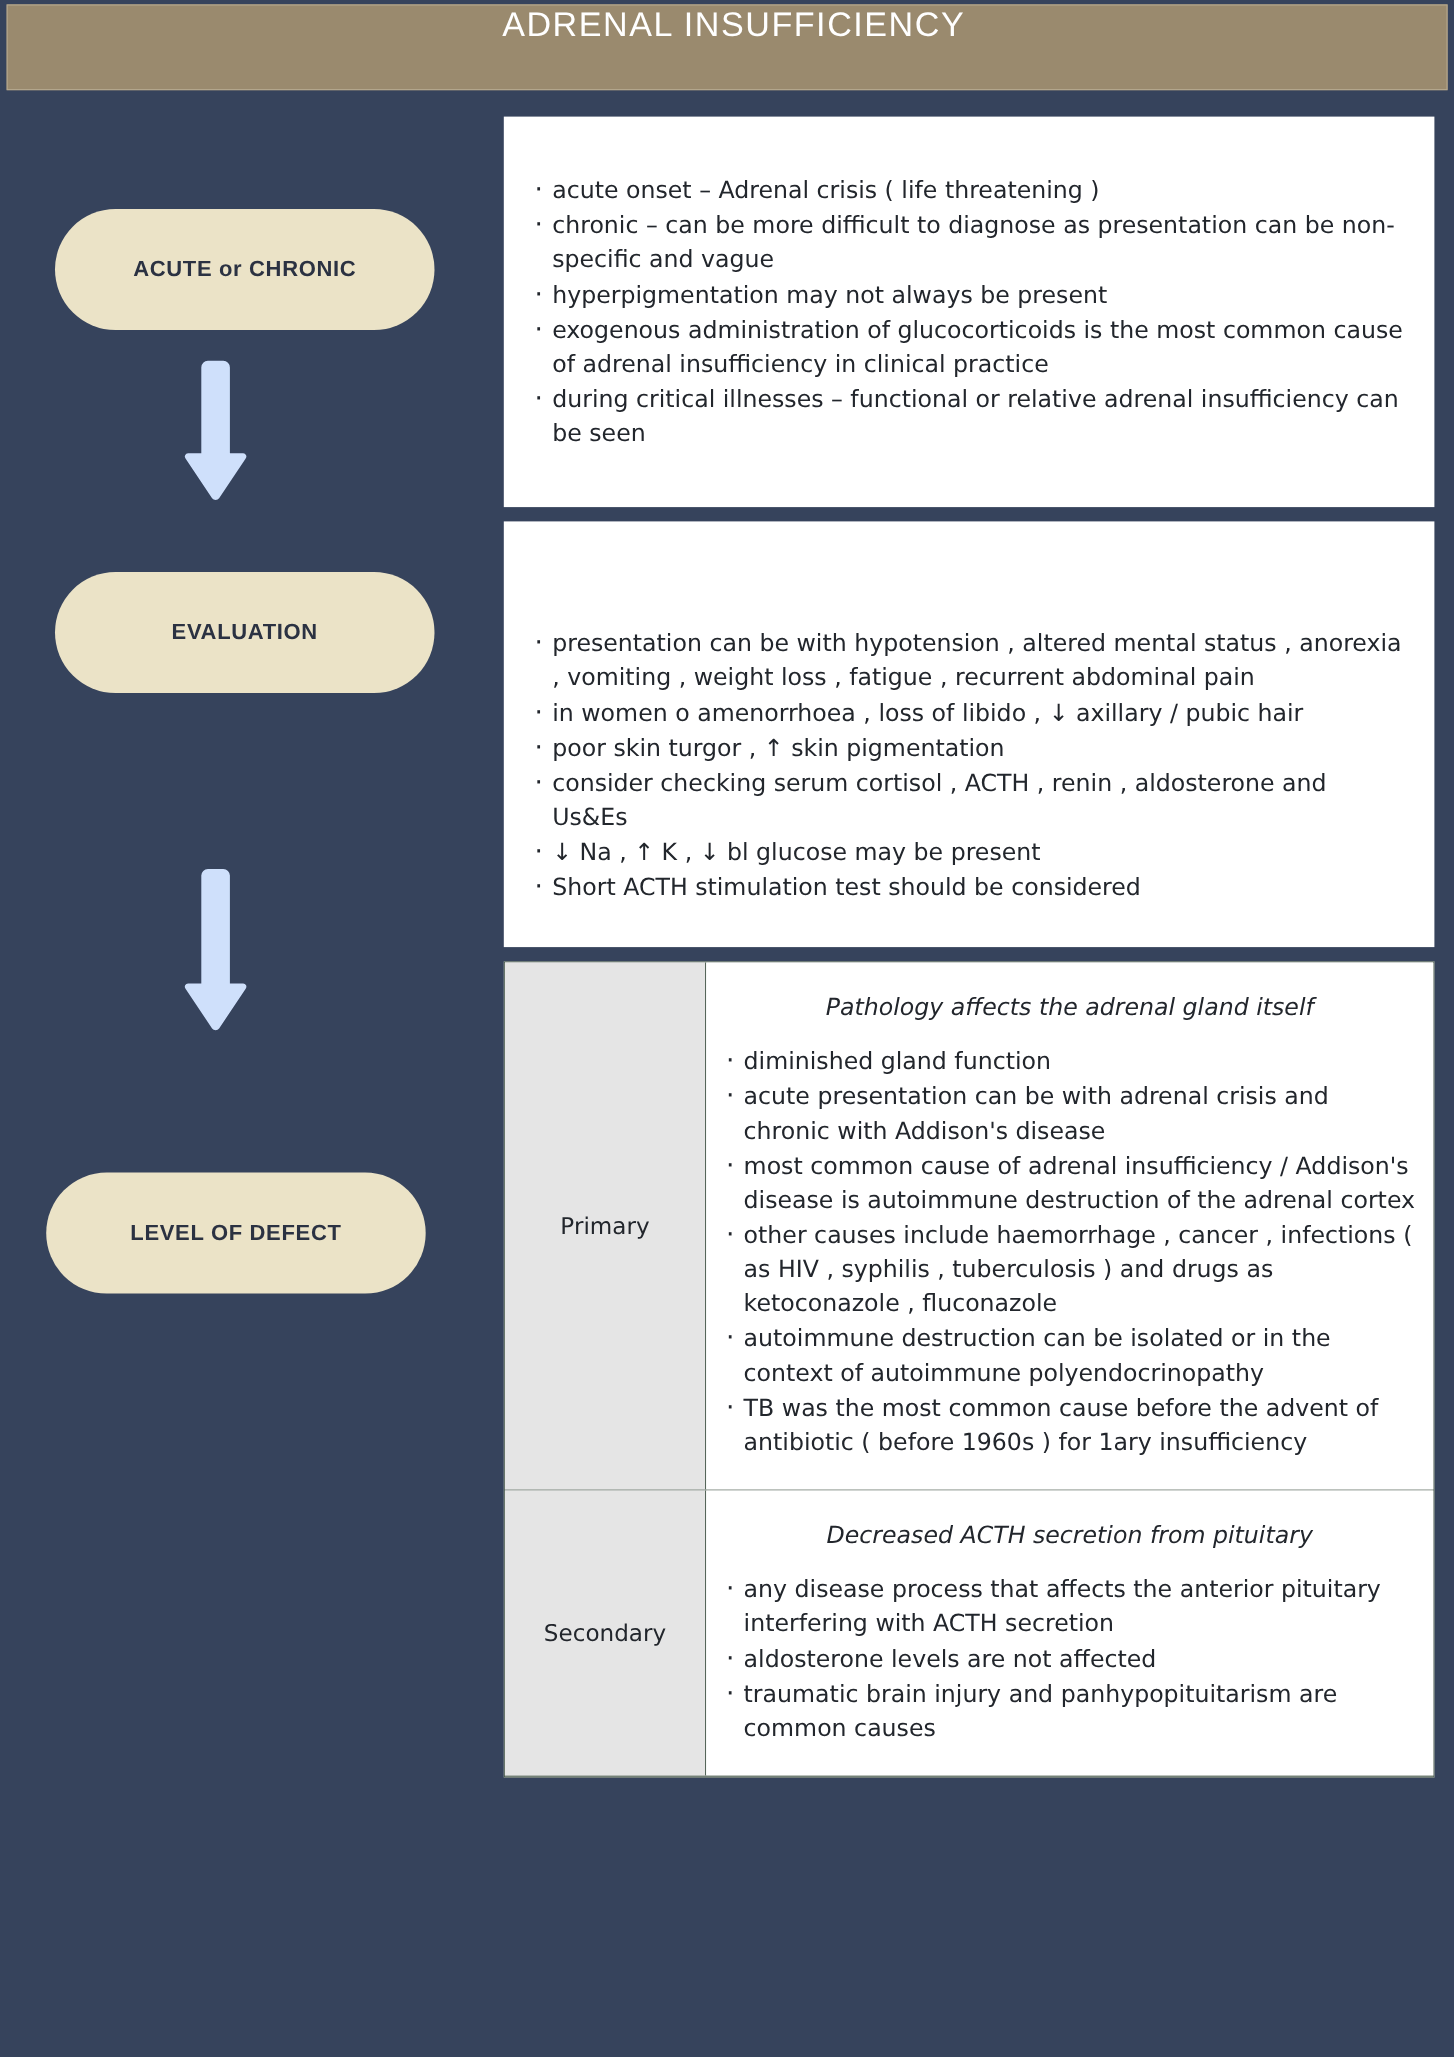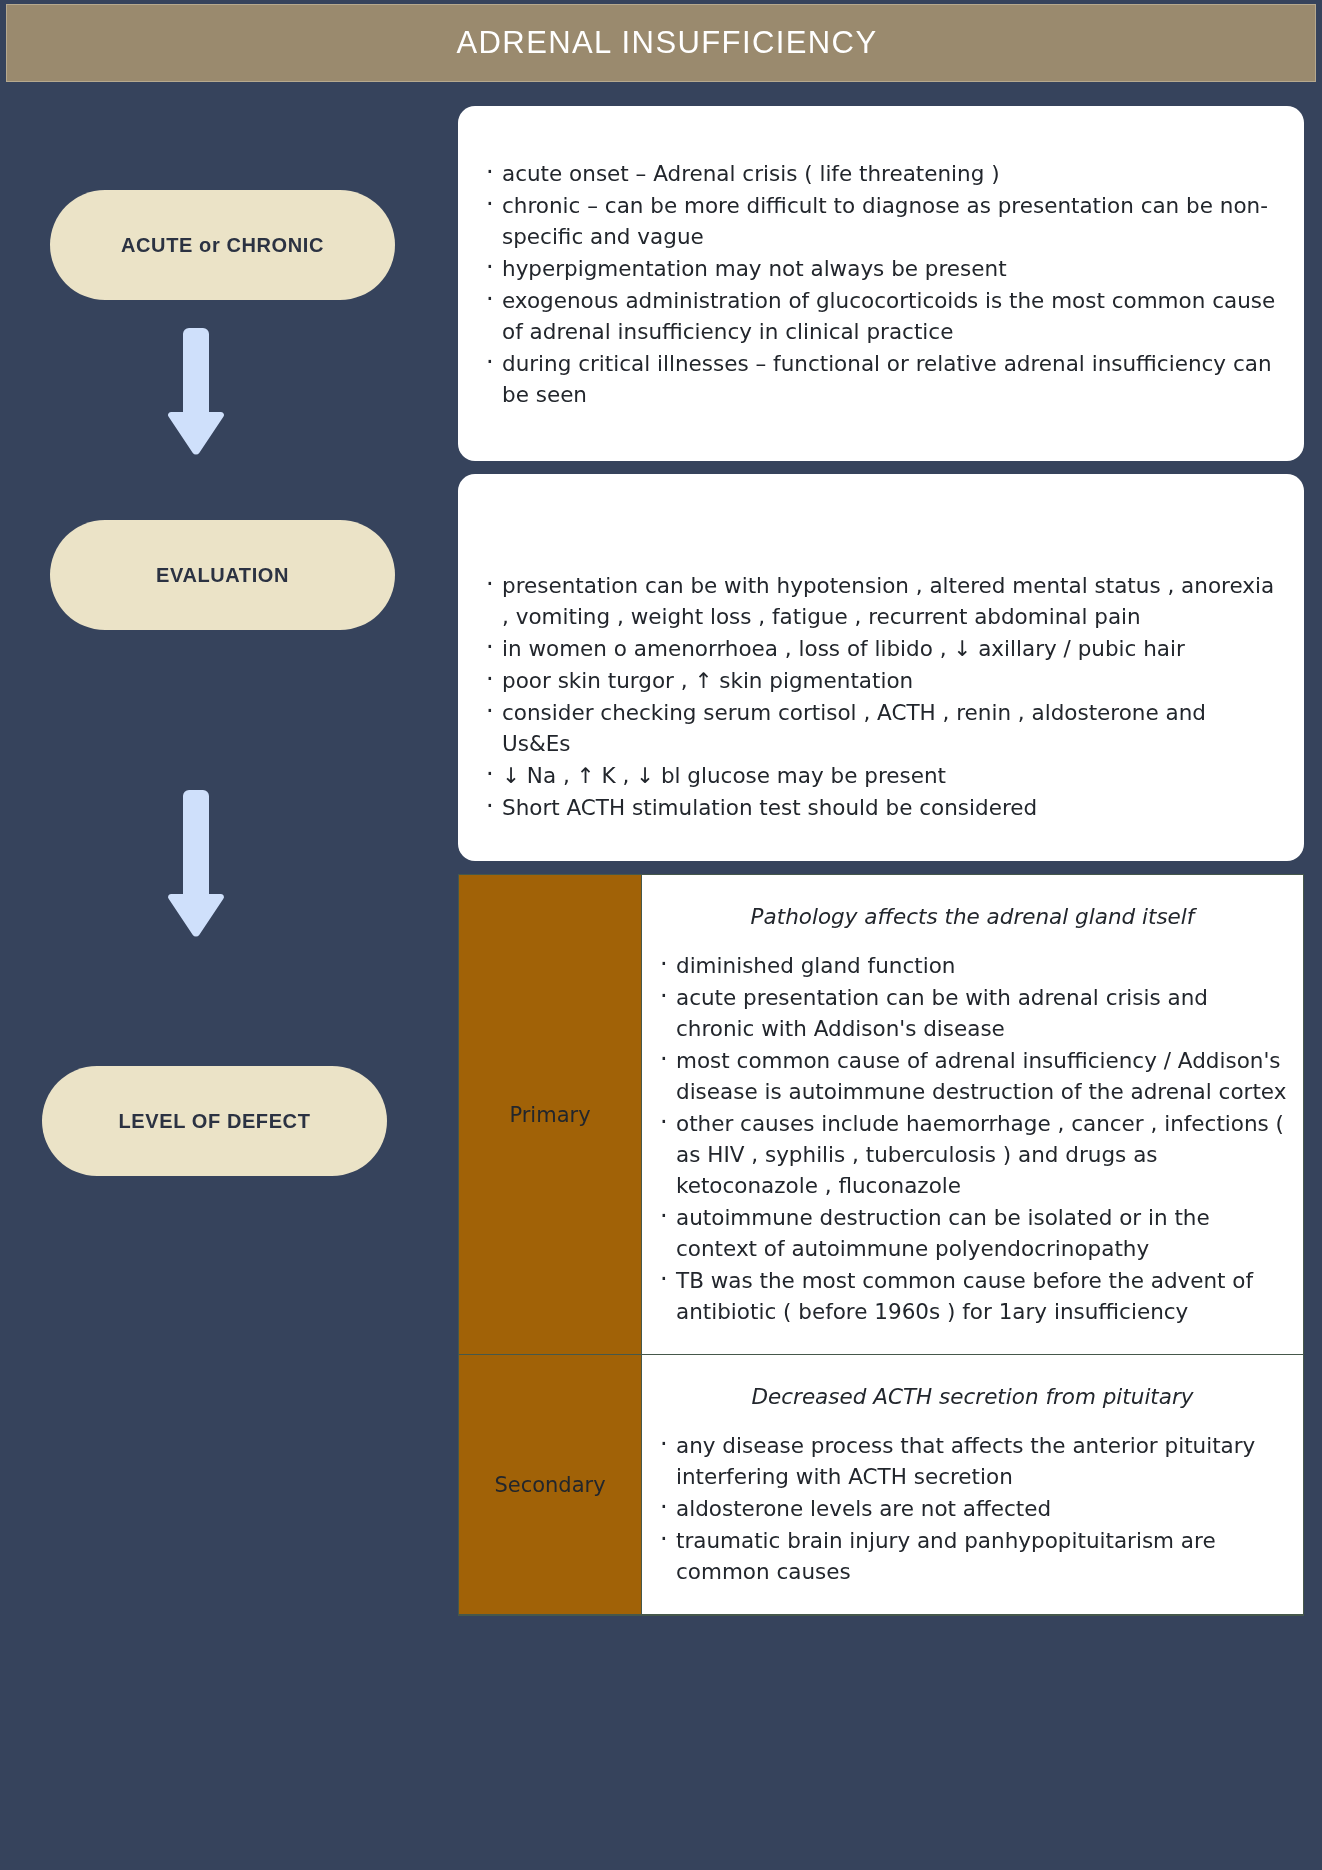--- a/index.html
+++ b/index.html
@@ -22,21 +22,21 @@
   
   .header-bar {
     position: absolute;
     left: 6px;
     top: 4px;
     width: 1310px;
     height: 78px;
     background: #9a8a6e;
     border: 1px solid #b6a98f;
     display: flex;
-    align-items: center;
+    align-items: flex-start;
     justify-content: center;
     padding-left: 12px;
   }
   .header-title {
     color: #ffffff;
     font-size: 31px;
     letter-spacing: 1.4px;
     font-weight: 400;
     font-family: "Liberation Sans", sans-serif;
     text-align: center;
@@ -85,21 +85,21 @@
   
   .right-col {
     position: absolute;
     left: 452px;
     top: 86px;
     width: 870px;
   }
 
   .card {
     background: #ffffff;
-    border-radius: 17px;
+    border-radius: 0;
     position: relative;
   }
 
   .card-acute {
     position: absolute;
     left: 6px;
     top: 20px;
     width: 846px;
     height: 355px;
     padding: 52px 26px 20px 24px;
@@ -146,21 +146,21 @@
   }
   .defect-table .row {
     display: flex;
     border-bottom: 1px solid #46584b;
   }
   .defect-table .row:last-child { border-bottom: none; }
 
   .cell-label {
     width: 183px;
     min-width: 183px;
-    background: #a16207;
+    background: #e5e5e5;
     border-right: 1px solid #46584b;
     display: flex;
     align-items: center;
     justify-content: center;
     color: #22262c;
     font-size: 21px;
     font-family: "DejaVu Sans", sans-serif;
     text-align: center;
   }
 

